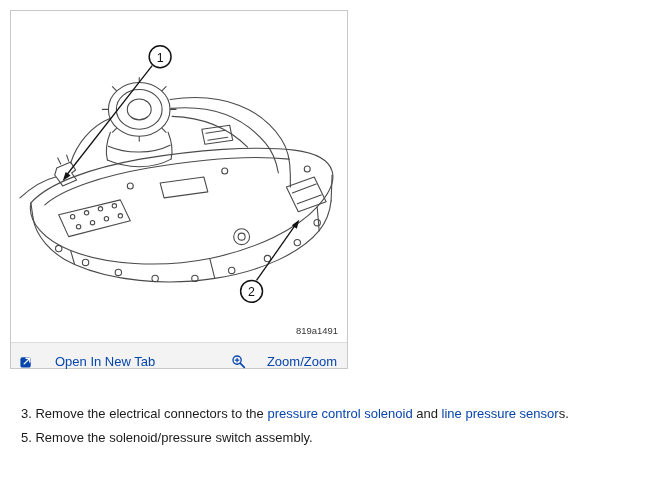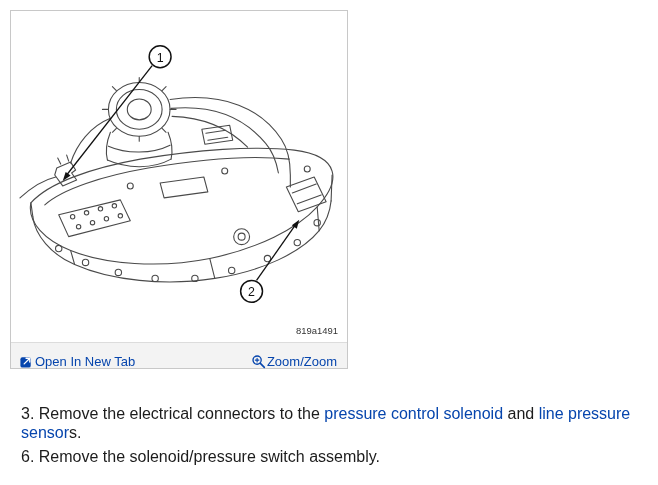--- a/index.html
+++ b/index.html
@@ -19,27 +19,27 @@
   }
   .figure-image { display: block; width: 100%; height: 331px; background: #fff; }
   .figure-image svg { display: block; width: 100%; height: 100%; }
   .figure-toolbar {
     display: flex; align-items: center; justify-content: space-between;
     height: 26px; padding: 0 10px 0 8px;
     background: #f3f3f3;
     border-top: 1px solid #dcdcdc;
   }
   .tb-link {
-    display: inline-flex; align-items: center; gap: 1px;
+    display: inline-flex; align-items: center; gap: 21px;
     color: #0645ad; font-size: 13px; text-decoration: none; cursor: pointer; margin-top: 12px;
   }
   .tb-icon { width: 15px; height: 15px; flex: 0 0 auto; }
   .instructions {
     position: absolute; left: 21px; top: 404px; width: 624px;
-    color: #1c1c1c; font-size: 16px;
+    color: #1c1c1c; font-size: 13px;
   }
   .instructions p { margin: 0 0 5px 0; line-height: 19px; }
   .inline-link { color: #0645ad; text-decoration: none; cursor: pointer; }
 </style>
 </head>
 <body>
 
 <div class="figure-panel">
   <div class="figure-image">
     <svg viewBox="0 0 338 331" style="font-family:&quot;Liberation Sans&quot;,sans-serif;" xmlns="http://www.w3.org/2000/svg">
@@ -148,14 +148,14 @@
         <path d="M10 10 L14.2 14.2" stroke="#0645ad" stroke-width="1.7" stroke-linecap="round"></path>
         <path d="M4.6 6.5 h3.8 M6.5 4.6 v3.8" stroke="#0645ad" stroke-width="1.2" stroke-linecap="round"></path>
       </svg>
       <span>Zoom/Zoom</span>
     </a>
   </div>
 </div>
 
 <div class="instructions">
   <p><span>3. Remove the electrical connectors to the </span><a class="inline-link">pressure control solenoid</a><span> and </span><a class="inline-link">line pressure sensor</a><span>s.</span></p>
-  <p>6. Remove the solenoid/pressure switch assembly.</p>
+  <p>5. Remove the solenoid/pressure switch assembly.</p>
 </div>
 
 </body></html>

